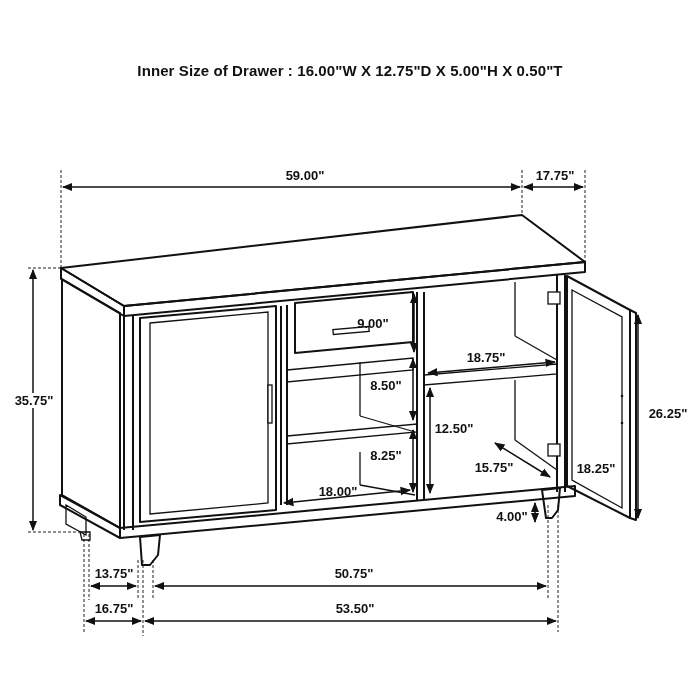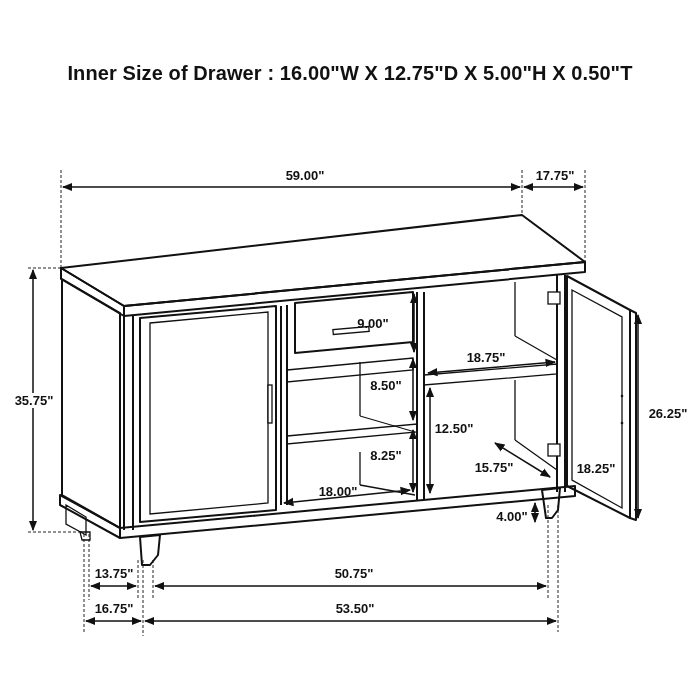--- a/index.html
+++ b/index.html
@@ -1,17 +1,17 @@
 <!DOCTYPE html>
 <html><head>
 <meta charset="utf-8">
 <style>
   html, body { margin:0; padding:0; background:#ffffff; }
   body { width:700px; height:700px; position:relative; overflow:hidden; font-family:"Liberation Sans", sans-serif; }
-  #title { position:absolute; left:0; top:62px; width:700px; text-align:center; font-weight:bold; font-size:20px; color:#111; letter-spacing:0.1px; }
+  #title { position:absolute; left:0; top:62px; width:700px; text-align:center; font-weight:bold; font-size:15px; color:#111; letter-spacing:0.1px; }
   svg#drawing { position:absolute; left:0; top:0; }
   .dim { font-family:"Liberation Sans", sans-serif; font-weight:bold; font-size:13px; fill:#111; }
   .ln { stroke:#111; fill:none; stroke-width:2; stroke-linejoin:round; }
   .thin { stroke:#111; fill:none; stroke-width:1.3; }
   .dash { stroke:#222; fill:none; stroke-width:1; stroke-dasharray:3 2; }
   .arr { stroke:#111; stroke-width:1.5; fill:none; }
 </style>
 </head>
 <body>
 

